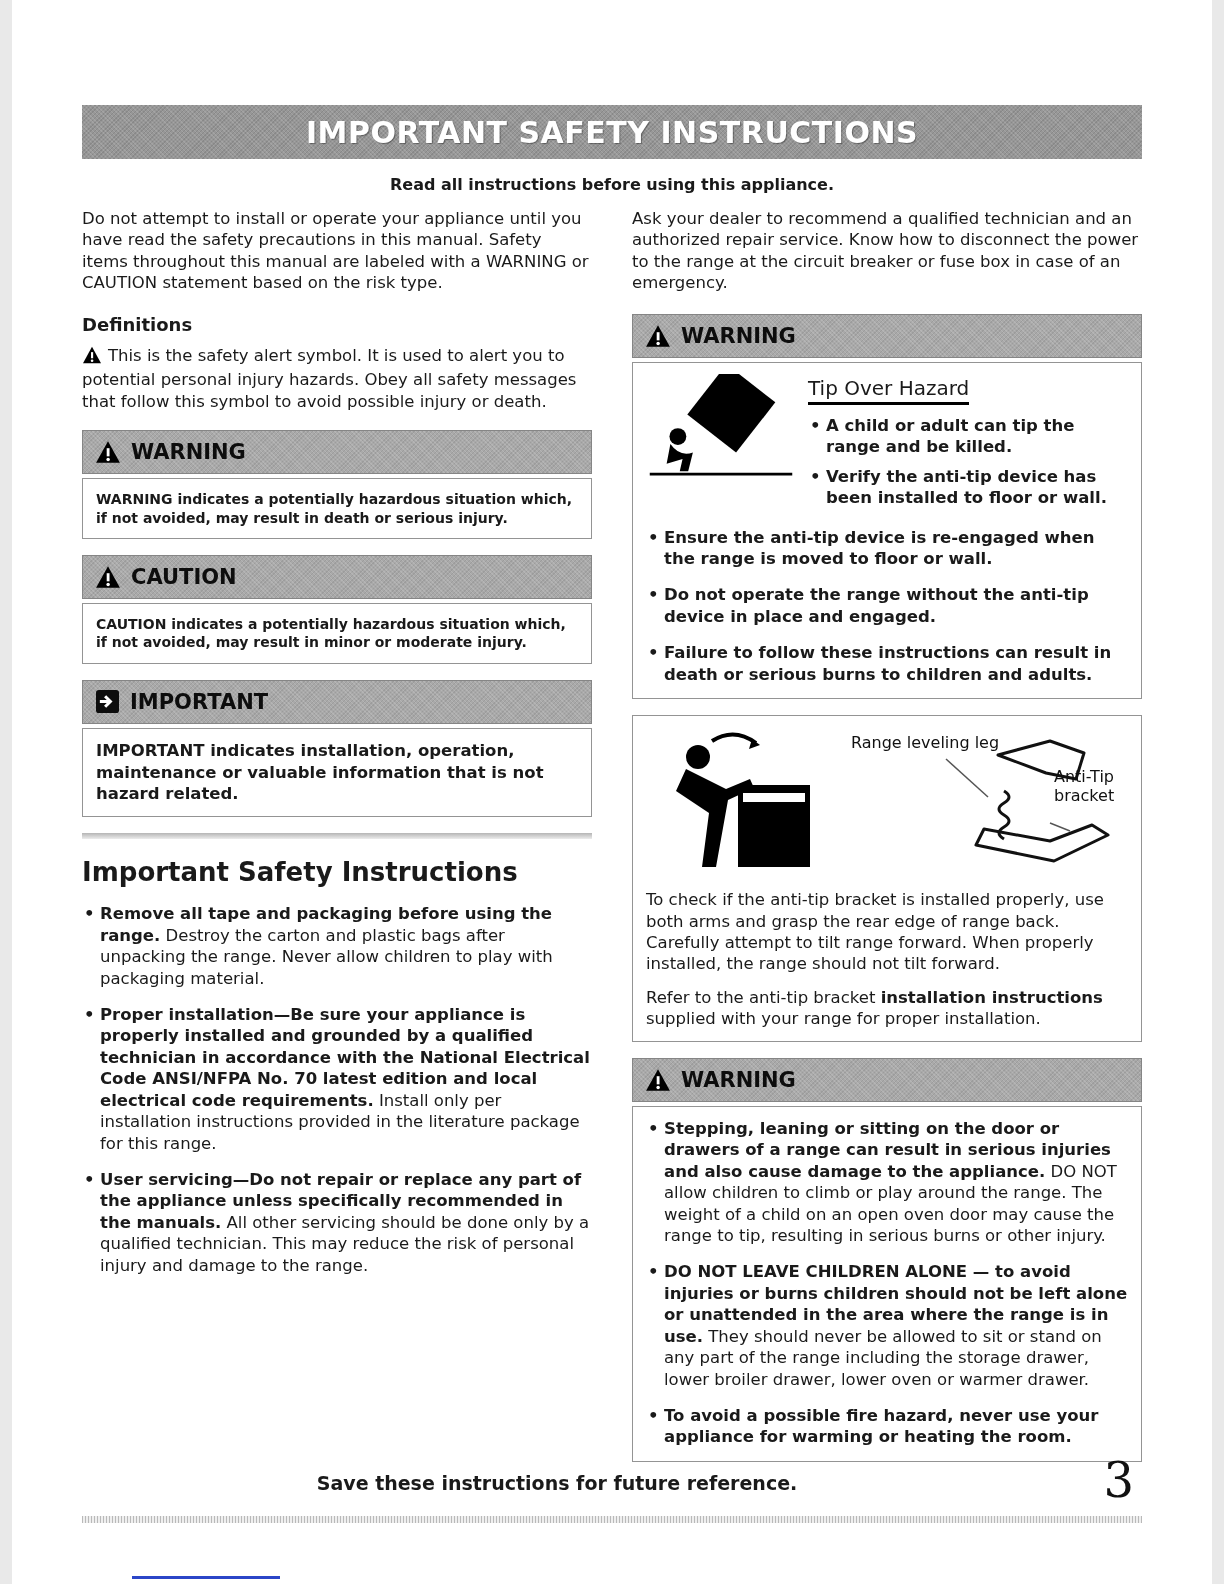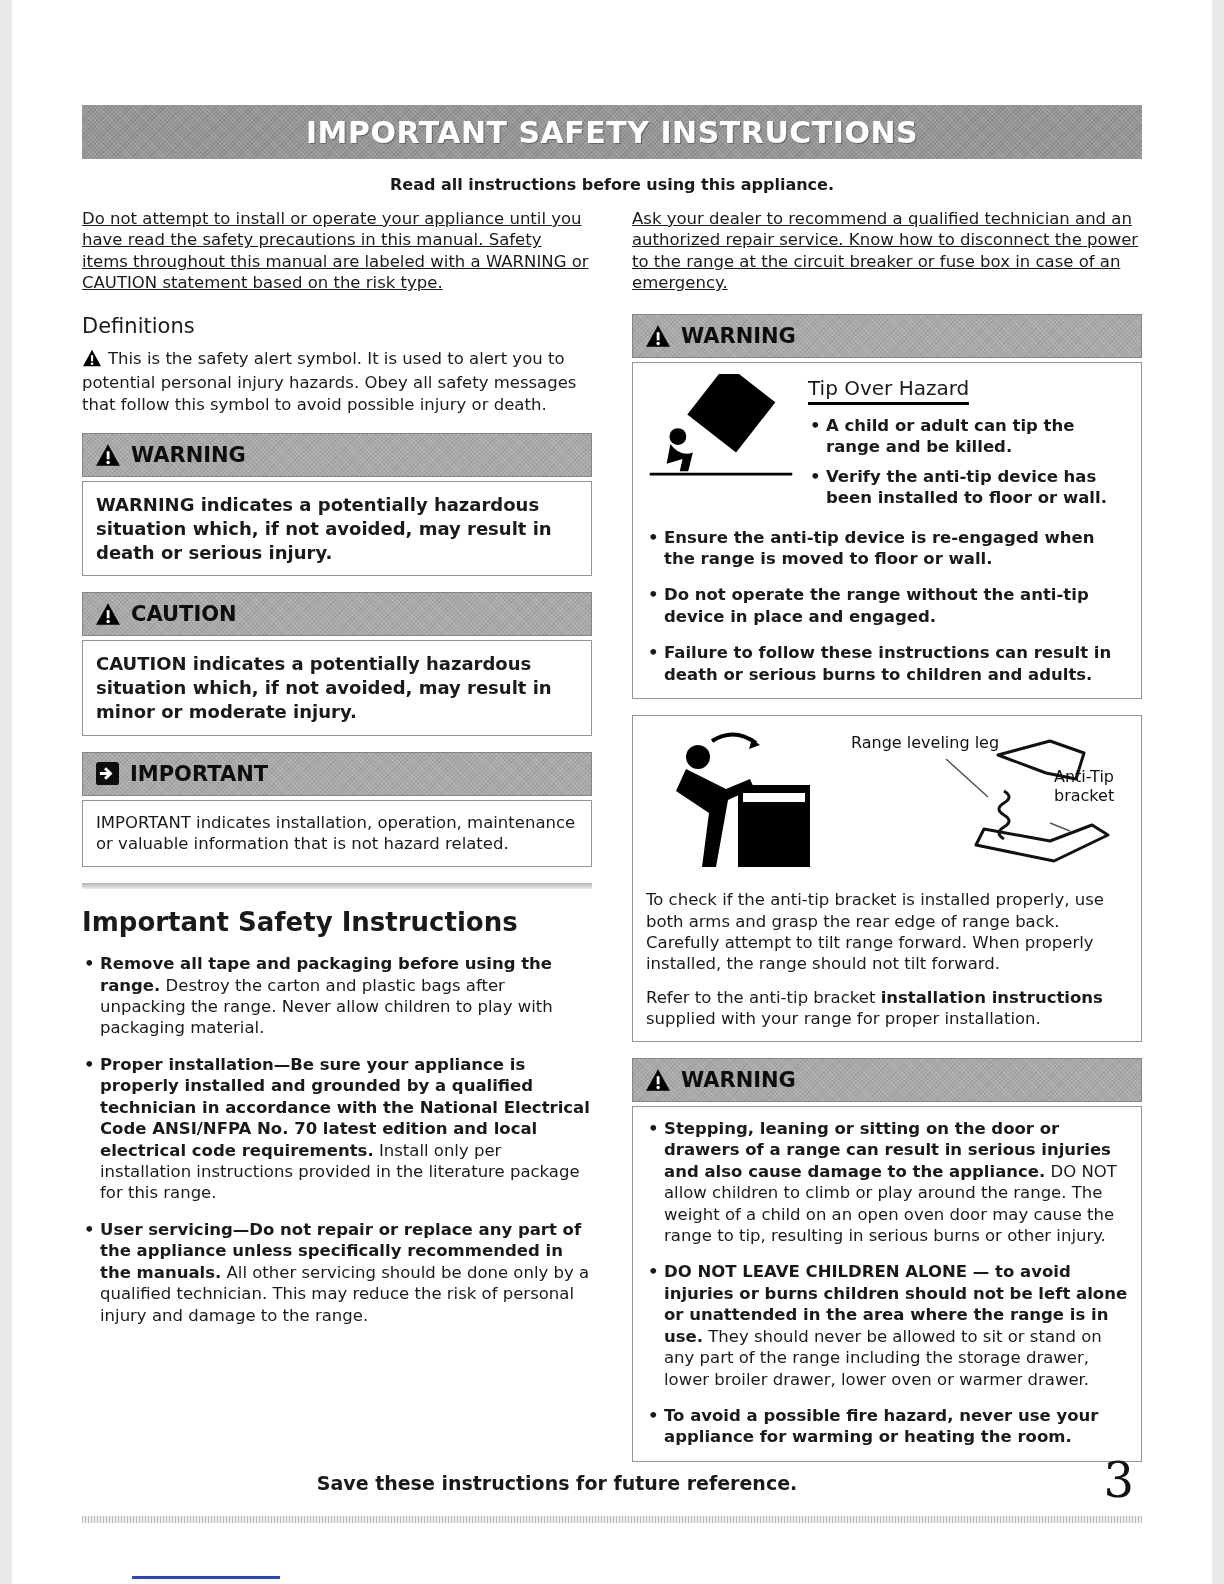--- a/index.html
+++ b/index.html
@@ -25,42 +25,42 @@
   }
   .subtitle {
     text-align:center; font-size:16px; font-weight:bold; margin:16px 0 14px 0;
   }
 
   
   .columns { display:flex; gap:40px; align-items:flex-start; }
   .col { flex:1; min-width:0; }
 
   p.body, .body { font-size:16.5px; line-height:1.3; }
-  .mb { margin-bottom:20px;text-decoration:underline; }
-
-  h3.defs { font-size:21px; font-weight:normal; margin:4px 0 10px 0; }
+  .mb { margin-bottom:20px; }
+
+  h3.defs { font-size:18px; font-weight:bold; margin:4px 0 10px 0; }
   h2.isi  { font-size:26px; font-weight:bold; margin:18px 0 16px 0; }
 
   .sec-banner {
     height:44px; border:1px solid #858585;
     background-color:#a9a9a9;
     background-image:
       repeating-linear-gradient(45deg, rgba(255,255,255,.14) 0 1px, transparent 1px 3px),
       repeating-linear-gradient(135deg, rgba(0,0,0,.08) 0 1px, transparent 1px 3px);
     display:flex; align-items:center; gap:10px; padding:16px 12px;
     font-size:21px; font-weight:bold; color:#0d0d0d;
     margin-bottom:4px;
   }
   .sec-banner svg { flex:none; }
 
   .ibox {
     border:1px solid #949494; background:#fff;
     padding:11px 13px; margin-bottom:16px;
   }
-  .ibox.bold { font-weight:bold; font-size:18px; line-height:1.32; }
+  .ibox.bold { font-weight:bold; font-size:14px; line-height:1.32; }
 
   .sep-rule {
     height:6px; margin:8px 0 6px 0;
     background:linear-gradient(#b5b5b5,#ececec);
   }
 
   
   .bullet { position:relative; padding-left:18px; margin-bottom:15px; font-size:16.5px; line-height:1.3; }
   .bullet::before { content:"\2022"; position:absolute; left:2px; top:0; font-weight:bold; }
   .bullet b { font-weight:bold; }
@@ -155,21 +155,21 @@
         </div>
         <div class="ibox bold">CAUTION indicates a potentially hazardous situation which, if not avoided, may result in minor or moderate injury.</div>
 
         <div class="sec-banner">
           <svg width="25" height="23" viewBox="0 0 24 24">
               <rect width="24" height="24" rx="3" fill="#0d0d0d"></rect>
               <path d="M4 12 h10 M9.5 6.5 L15 12 L9.5 17.5" stroke="#fff" stroke-width="3.2" fill="none"></path>
             </svg>
           <span>IMPORTANT</span>
         </div>
-        <div class="ibox" style="font-size:16.5px; line-height:1.32;">IMPORTANT indicates installation, operation, maintenance or valuable information that is not hazard related.</div>
+        <div class="ibox" style="font-size:16.5px; line-height:1.32;font-weight:bold;">IMPORTANT indicates installation, operation, maintenance or valuable information that is not hazard related.</div>
 
         <div class="sep-rule"></div>
 
         <h2 class="isi">Important Safety Instructions</h2>
 
         <div class="bullet"><b>Remove all tape and packaging before using the range.</b><span> Destroy the carton and plastic bags after unpacking the range. Never allow children to play with packaging material.</span></div>
         <div class="bullet"><b>Proper installation—Be sure your appliance is properly installed and grounded by a qualified technician in accordance with the National Electrical Code ANSI/NFPA No. 70 latest edition and local electrical code requirements.</b><span> Install only per installation instructions provided in the literature package for this range.</span></div>
         <div class="bullet"><b>User servicing—Do not repair or replace any part of the appliance unless specifically recommended in the manuals.</b><span> All other servicing should be done only by a qualified technician. This may reduce the risk of personal injury and damage to the range.</span></div>
 
       </div>

